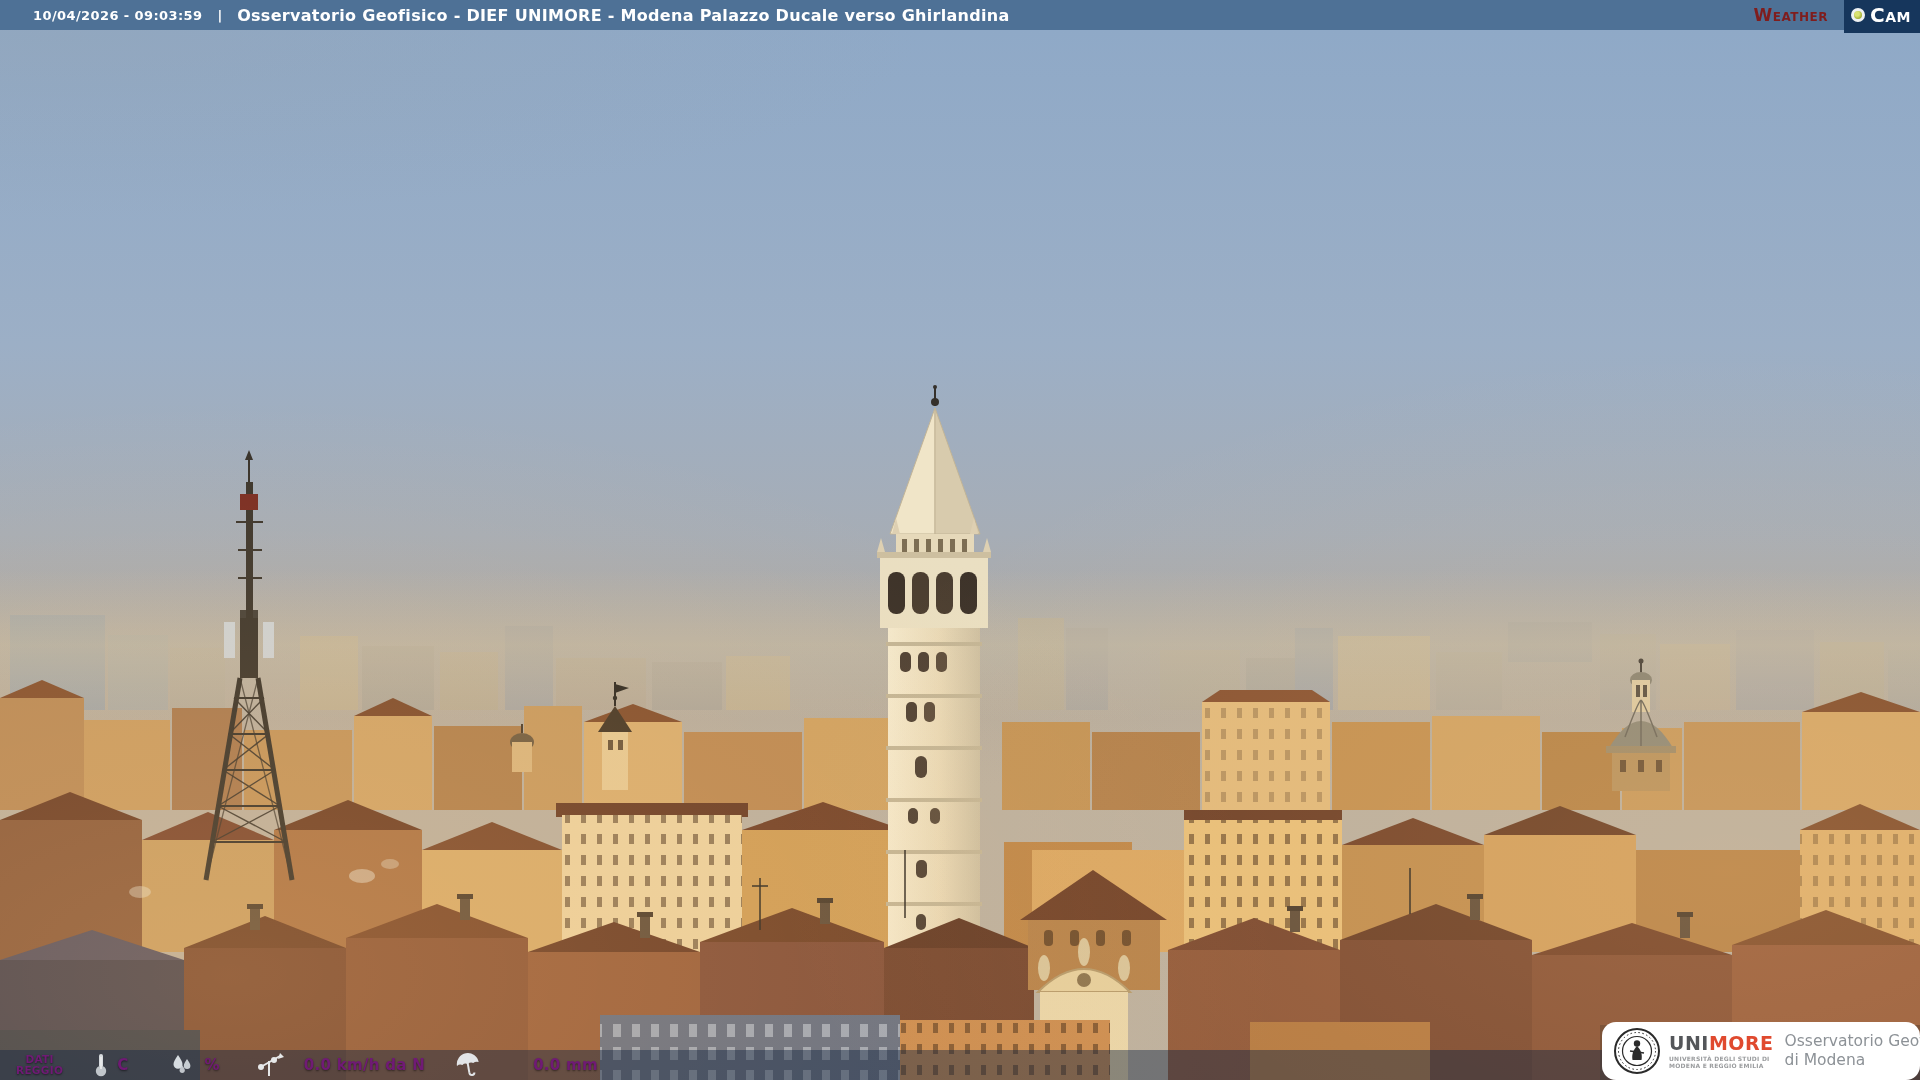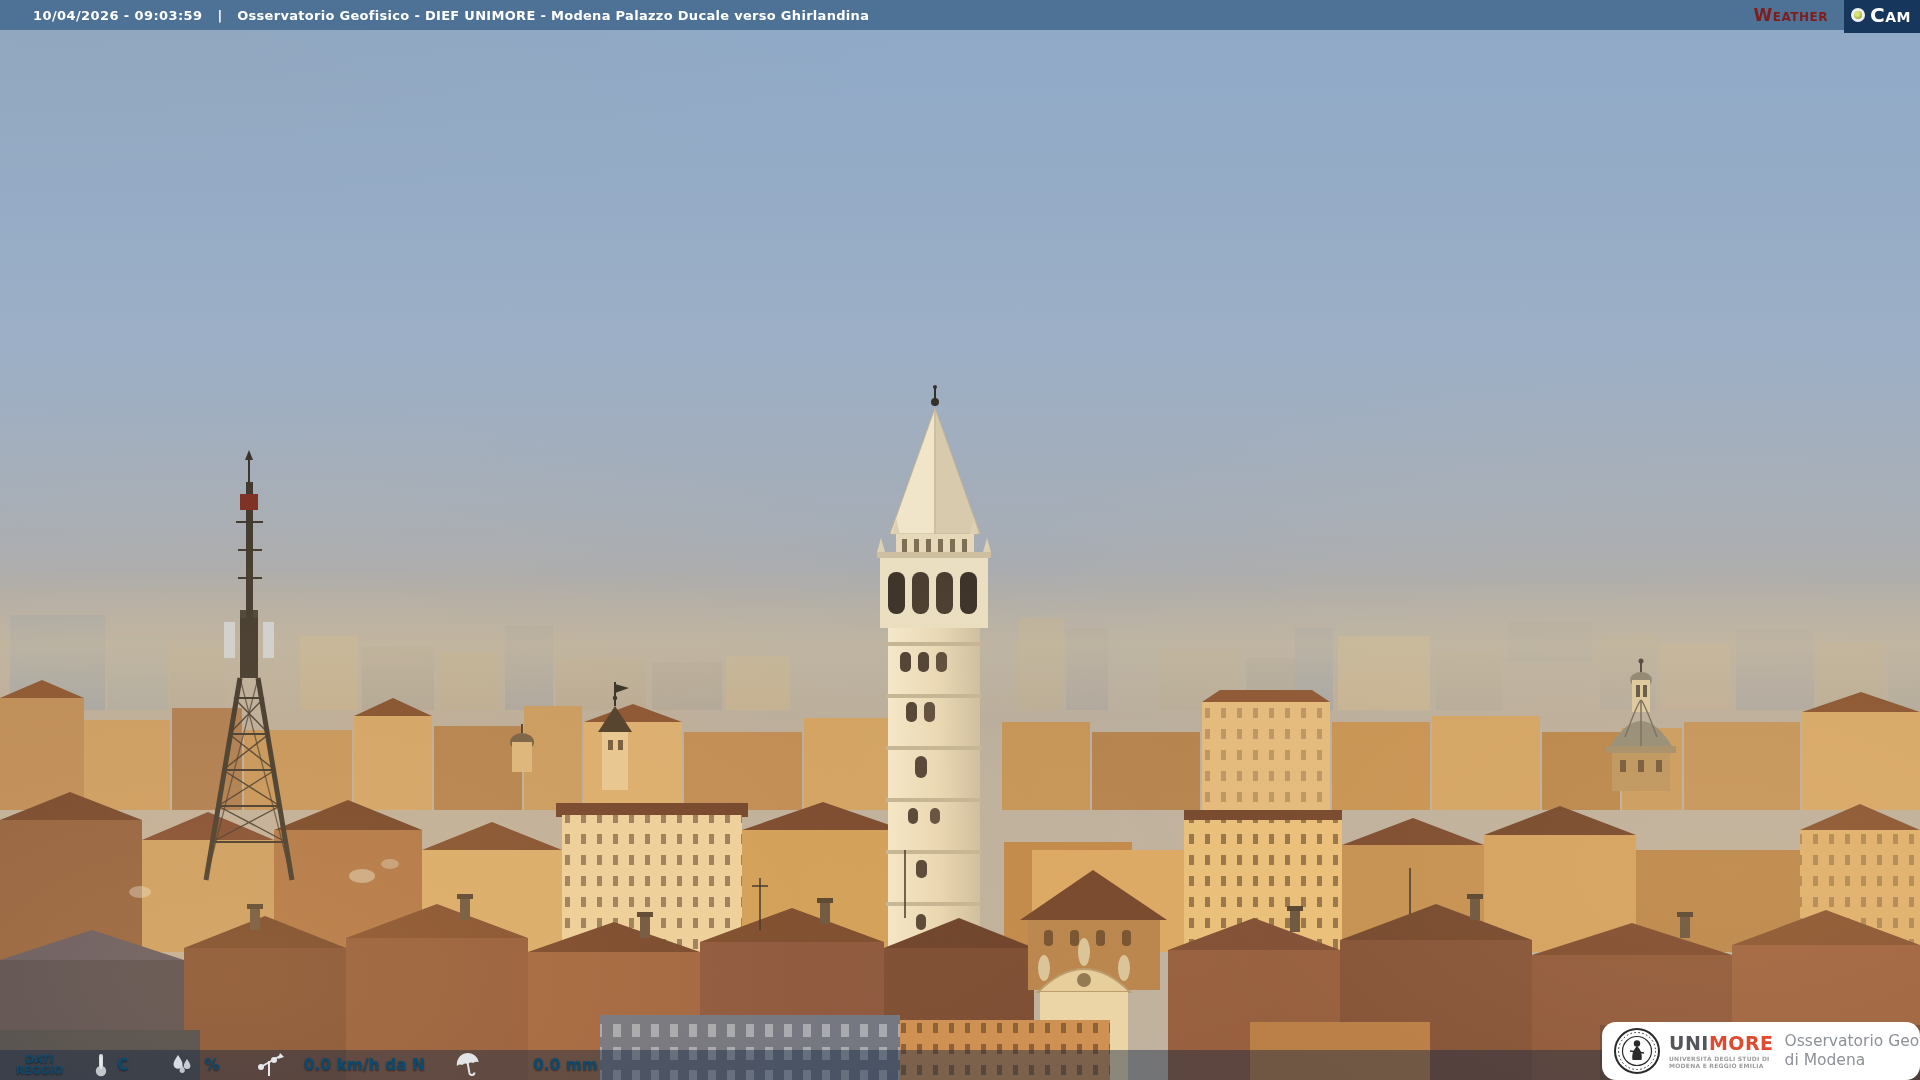--- a/index.html
+++ b/index.html
@@ -4,35 +4,35 @@
 <style>
   html,body{margin:0;padding:0;background:#111;}
   .screen{position:relative;width:1920px;height:1080px;overflow:hidden;
           font-family:"DejaVu Sans","Liberation Sans",sans-serif;background:#9fb0c4;}
 
   
   .topbar{position:absolute;top:0;left:0;right:0;height:30px;background:#4e7196;
           display:flex;align-items:center;color:#fff;z-index:30;}
   .topbar .ts{margin-left:33px;font-size:13px;font-weight:bold;letter-spacing:.4px;white-space:nowrap;}
   .topbar .sep{margin:0 15px;font-size:13px;font-weight:bold;}
-  .topbar .title{font-size:13px;font-weight:bold;letter-spacing:.3px;white-space:nowrap;}
+  .topbar .title{font-size:16px;font-weight:bold;letter-spacing:.3px;white-space:nowrap;}
   .wcam{position:absolute;right:0;top:0;height:30px;display:flex;align-items:center;z-index:40;}
   .wcam .w{font-variant:small-caps;font-size:17px;font-weight:bold;color:#7f1d1d;letter-spacing:.5px;margin-right:16px;}
   .wcam .box{height:36px;background:#16365c;display:flex;align-items:center;padding:0 9px 0 7px;gap:5px;}
   .lens{width:14px;height:14px;border-radius:50%;box-sizing:border-box;border:3px solid #eef1f3;
         background:radial-gradient(circle at 40% 38%,#d9e272 0 30%,#a9b53b 65%,#87922e 100%);}
   .wcam .cam{font-variant:small-caps;font-size:20px;font-weight:bold;color:#fff;letter-spacing:.5px;}
 
   
   .photo{position:absolute;top:30px;left:0;width:1920px;height:1050px;}
   .photo svg{display:block;width:100%;height:100%;}
 
   
   .bottombar{position:absolute;left:0;right:0;bottom:0;height:30px;background:rgba(23,40,66,.45);
-             display:flex;align-items:center;color:#0c4a6e;z-index:20;}
+             display:flex;align-items:center;color:#701a75;z-index:20;}
   .dati{margin-left:16px;font-size:10.5px;font-weight:bold;line-height:11px;text-align:center;
         letter-spacing:.3px;text-shadow:0 1px 2px rgba(0,0,0,.5);}
   .metric{display:flex;align-items:center;font-size:15px;font-weight:bold;letter-spacing:.3px;
           text-shadow:0 1px 2px rgba(0,0,0,.5);white-space:nowrap;}
   .metric .mi{display:flex;align-items:center;margin-right:8px;opacity:.95;}
   .m-temp{margin-left:30px;} .m-hum{margin-left:42px;} .m-wind{margin-left:36px;gap:12px;} .m-rain{margin-left:30px;gap:44px;}
 
   
   .credit{position:absolute;right:0;bottom:0;width:318px;height:58px;background:#ffffff;
           display:flex;align-items:center;z-index:25;border-radius:14px;}

